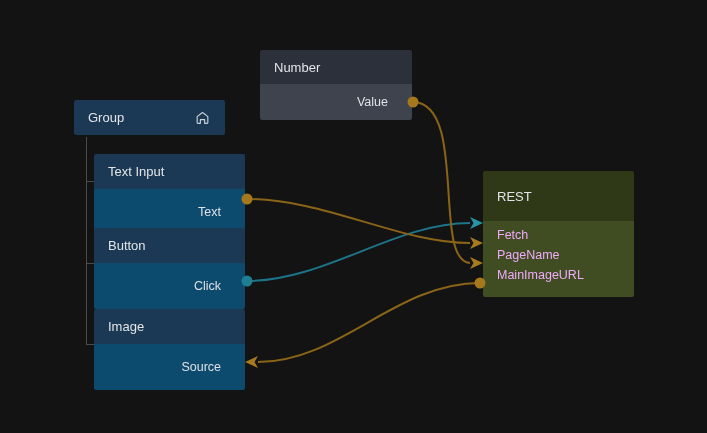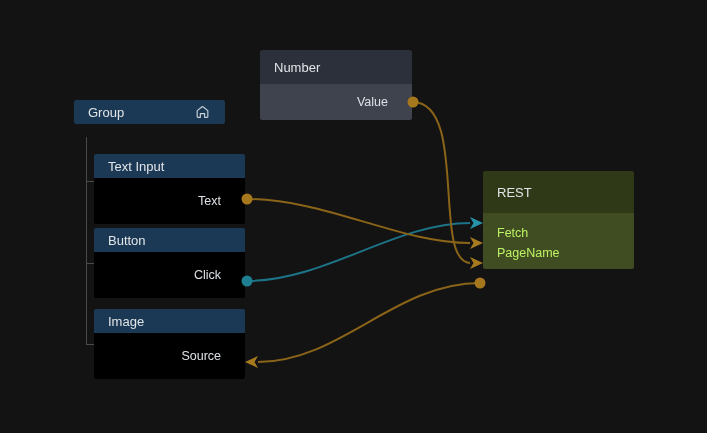--- a/index.html
+++ b/index.html
@@ -6,35 +6,35 @@
   .stage{
     position:relative;width:707px;height:433px;overflow:hidden;
     background:#131313;
     font-family:"Liberation Sans",sans-serif;
     -webkit-font-smoothing:antialiased;
   }
   .node{
     position:absolute;border-radius:2px;overflow:hidden;
     color:#e2e5e7;font-size:13px;
   }
-  .hdr{height:24px;display:flex;align-items:center;padding:0 14px;}
+  .hdr{height:35px;display:flex;align-items:center;padding:0 14px;}
   .hdr .title{flex:0 0 auto;text-align:center;}
   .blue .hdr{background:#1b3954;}
-  .blue .row{background:#000000;height:46px;}
+  .blue .row{background:#0c4a6e;height:46px;}
   .gray .hdr{background:#2c303b;height:34px;}
   .gray .row{background:#3e434e;height:36px;}
   .row{
     display:flex;align-items:center;justify-content:flex-end;
     padding:0 24px;font-size:12.5px;color:#dde1e5;
   }
-  .olive .hdr{background:#2f3917;height:42px;}
+  .olive .hdr{background:#2f3917;height:50px;}
   .olive .body{background:#404c21;padding:7px 0 9px 0;}
   .prow{
-    height:20px;display:flex;align-items:flex-end;
-    padding:0 14px;font-size:12.5px;color:#bef264;
+    height:20px;display:flex;align-items:flex-start;
+    padding:0 14px;font-size:12.5px;color:#f0abfc;
   }
   .spacer{flex:1;}
   .bracket-v{position:absolute;width:1px;background:#4a4a4a;}
   .bracket-h{position:absolute;height:1px;width:8px;background:#4a4a4a;}
   .layer{position:absolute;left:0;top:0;}
 </style>
 </head>
 <body>
 
 <div class="stage">
@@ -94,20 +94,23 @@
     <div class="hdr">
       <span class="title">REST</span>
     </div>
     <div class="body">
       <div class="prow">
         <span>Fetch</span>
       </div>
       <div class="prow">
         <span>PageName</span>
       </div>
+      <div class="prow">
+        <span>MainImageURL</span>
+      </div>
     </div>
   </div>
 
   <svg class="layer" width="707" height="433" viewBox="0 0 707 433">
 
     <path d="M247 281 C325 281 395 223 470 223" stroke="#1d7488" stroke-width="2" fill="none"></path>
     <path d="M247 199 C325 199 400 243 470 243" stroke="#8a6418" stroke-width="2" fill="none"></path>
     <path d="M413 102 C468 103 432 261 470 263" stroke="#8a6418" stroke-width="2" fill="none"></path>
     <path d="M480 283 C395 283 340 362 258 362" stroke="#8a6418" stroke-width="2" fill="none"></path>
 

